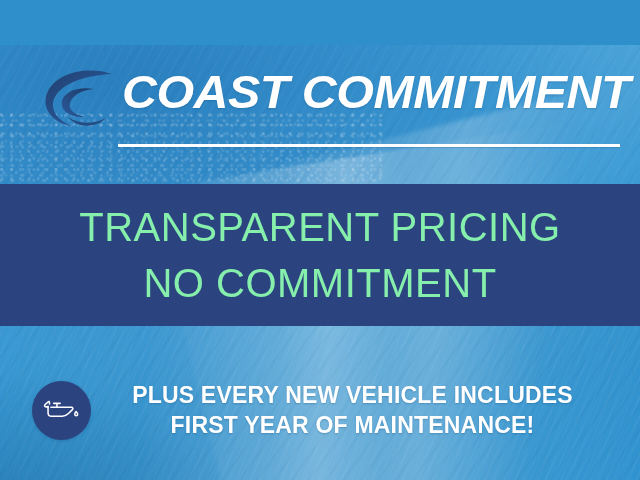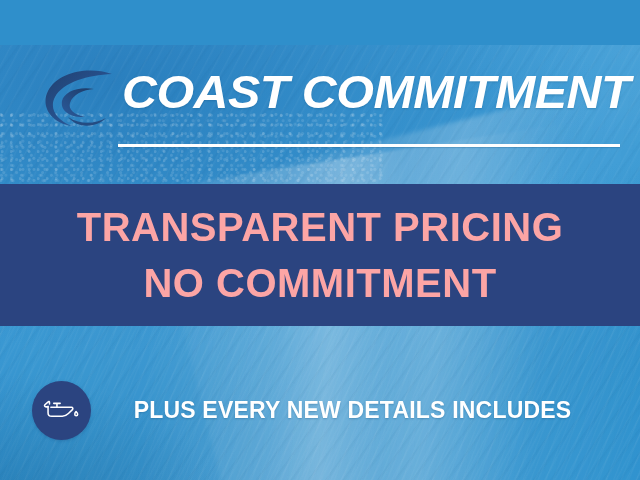--- a/index.html
+++ b/index.html
@@ -142,24 +142,24 @@
     position:absolute; left:0; top:139px;
     width:640px; height:142px;
     background:#2b4480;
     z-index:5;
     display:flex;
     flex-direction:column;
     align-items:center;
     justify-content:center;
   }
   .band-line {
-    color:#fca5a5;
+    color:#86efac;
     font-size:40px;
     line-height:56px;
-    font-weight:bold;
+    font-weight:normal;
     letter-spacing:0.5px;
     white-space:nowrap;
     text-align:center;
   }
 
   
   .promo {
     position:absolute; left:0; top:320px; width:640px; height:90px;
     z-index:5;
     display:flex;
@@ -269,18 +269,19 @@
             <path d="M37.6 18.4 C36.2 20.0 36.2 20.6 36.2 21.3
                      C36.2 22.3 36.9 23.0 37.8 23.0
                      C38.7 23.0 39.4 22.3 39.4 21.3
                      C39.4 20.6 39.1 20.0 37.6 18.4 Z"></path>
           </g>
         </svg>
       </span>
     </span>
 
     <div class="promo-text">
-      <div class="promo-line">PLUS EVERY NEW DETAILS INCLUDES</div>
+      <div class="promo-line">PLUS EVERY NEW VEHICLE INCLUDES</div>
+      <div class="promo-line">FIRST YEAR OF MAINTENANCE!</div>
     </div>
   </div>
 
   <div class="fine-print">SEE DEALER FOR DETAILS.</div>
 </div>
 
 </body></html>

